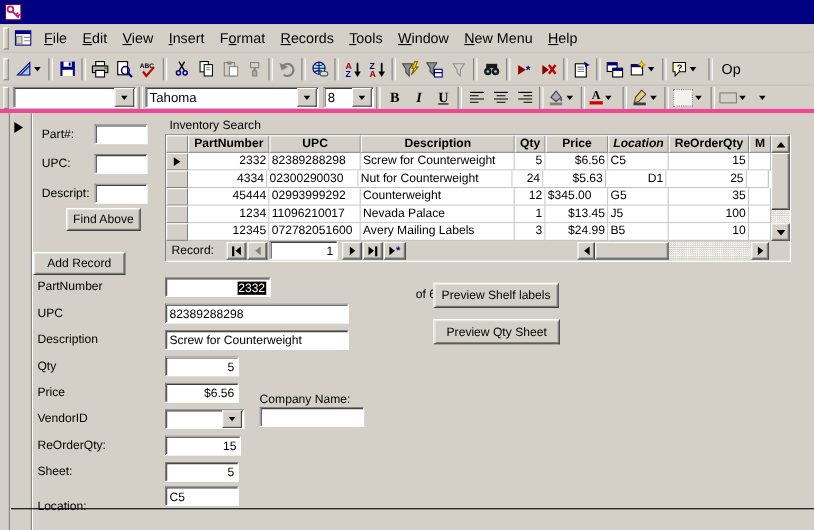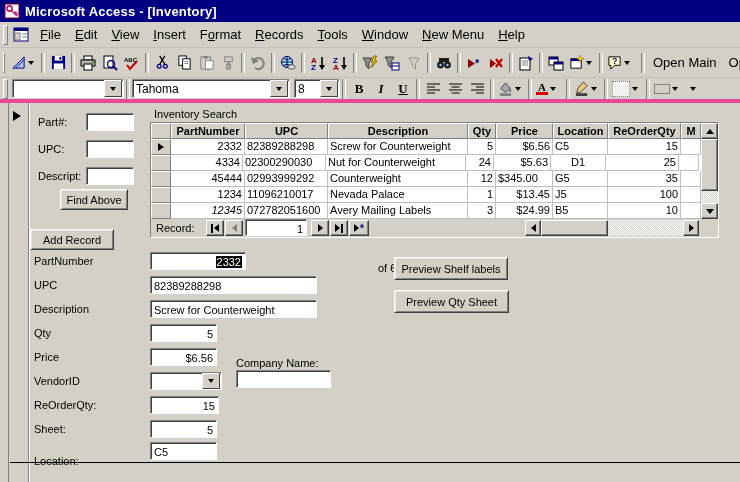--- a/index.html
+++ b/index.html
@@ -88,21 +88,20 @@
 <div id="screen">
 
   <div class="titlebar">
     <span>
       <svg width="16" height="16" viewBox="0 0 16 16">
         <rect x="1" y="1" width="14" height="14" fill="#fff" stroke="#7a0030"></rect>
         <circle cx="5.5" cy="5.5" r="2.6" fill="none" stroke="#c0186a" stroke-width="1.6"></circle>
         <path d="M7.5 7.5 L13 13 M10.5 10.5 L12.5 8.5 M12 12 L14 10" stroke="#c0186a" stroke-width="1.6" fill="none"></path>
       </svg>
     </span>
-    <span class="ttl">Microsoft Access - [Inventory]</span>
   </div>
 
   <div class="menubar">
     <div class="grip"></div>
     <span style="margin:0 4px 0 1px;">
       <svg width="16" height="15" viewBox="0 0 16 15">
         <rect x="1" y="1" width="14" height="13" fill="#fff" stroke="#000080"></rect>
         <rect x="1" y="1" width="14" height="3" fill="#000080"></rect>
         <rect x="2" y="6" width="5" height="7" fill="#d4d0c8" stroke="#808080"></rect>
         <line x1="9" y1="7" x2="14" y2="7" stroke="#808080"></line>
@@ -285,21 +284,20 @@
     </div>
     <div class="tsep"></div>
     <div class="tbtn wdd">
       <svg width="15" height="15" viewBox="0 0 16 16">
           <path d="M2 2 H14 V11 H8 L4 15 V11 H2 Z" fill="#ffffc8" stroke="#000"></path>
           <text x="5.5" y="10" font-size="9" font-weight="bold" fill="#000082">?</text>
         </svg>
       <span class="dd"></span>
     </div>
     <div class="tsep" style="margin-left:6px;"></div>
-    <div class="txtbtn">Open Main</div>
     <div class="txtbtn">Op</div>
   </div>
 
   <div class="toolbar" id="fmtbar">
     <div class="grip"></div>
     <div class="combo" style="width:112px;">
       <span class="ctext"></span>
       <span class="cbtn">
           <span class="dd" style="margin:0;"></span>
         </span>
@@ -413,21 +411,21 @@
     <div class="lbl" style="left:154px;top:5px;">Inventory Search</div>
     <div id="subform">
       <div id="datasheet" style="position:relative;">
           <div class="drow">
             <div class="hcell" style="width: 20px;"></div>
             <div class="hcell" style="width: 74px;">PartNumber</div>
             <div class="hcell" style="width: 83px;">UPC</div>
             <div class="hcell" style="width: 140px;">Description</div>
             <div class="hcell" style="width: 28px;">Qty</div>
             <div class="hcell" style="width: 57px;">Price</div>
-            <div class="hcell" style="width: 55px;">Location</div>
+            <div class="hcell" style="width: 55px; font-style: italic;">Location</div>
             <div class="hcell" style="width: 73px;">ReOrderQty</div>
             <div class="hcell" style="width: 20px;">M</div>
           </div>
           <div class="drow">
             <div class="selcell" style="width: 20px;">
               <span class="mini-tri"></span>
             </div>
             <div class="dcell" style="width: 74px; text-align: right;">2332</div>
             <div class="dcell" style="width: 83px; text-align: left;">82389288298</div>
             <div class="dcell" style="width: 140px; text-align: left;">Screw for Counterweight</div>
@@ -437,21 +435,21 @@
             <div class="dcell" style="width: 73px; text-align: right;">15</div>
             <div class="dcell" style="width: 20px; text-align: left;"></div>
           </div>
           <div class="drow">
             <div class="selcell" style="width: 20px;"></div>
             <div class="dcell" style="width: 72px; text-align: right;">4334</div>
             <div class="dcell" style="width: 83px; text-align: left;">02300290030</div>
             <div class="dcell" style="width: 140px; text-align: left;">Nut for Counterweight</div>
             <div class="dcell" style="width: 28px; text-align: right;">24</div>
             <div class="dcell" style="width: 57px; text-align: right;">$5.63</div>
-            <div class="dcell" style="width: 55px; text-align: center;">D1</div>
+            <div class="dcell" style="width: 55px; text-align: right;">D1</div>
             <div class="dcell" style="width: 73px; text-align: right;">25</div>
             <div class="dcell" style="width: 20px; text-align: left;"></div>
           </div>
           <div class="drow">
             <div class="selcell" style="width: 20px;"></div>
             <div class="dcell" style="width: 74px; text-align: right;">45444</div>
             <div class="dcell" style="width: 83px; text-align: left;">02993999292</div>
             <div class="dcell" style="width: 140px; text-align: left;">Counterweight</div>
             <div class="dcell" style="width: 28px; text-align: right;">12</div>
             <div class="dcell" style="width: 57px; text-align: left;">$345.00</div>
@@ -465,21 +463,21 @@
             <div class="dcell" style="width: 83px; text-align: left;">11096210017</div>
             <div class="dcell" style="width: 140px; text-align: left;">Nevada Palace</div>
             <div class="dcell" style="width: 28px; text-align: right;">1</div>
             <div class="dcell" style="width: 57px; text-align: right;">$13.45</div>
             <div class="dcell" style="width: 55px; text-align: left;">J5</div>
             <div class="dcell" style="width: 73px; text-align: right;">100</div>
             <div class="dcell" style="width: 20px; text-align: left;"></div>
           </div>
           <div class="drow">
             <div class="selcell" style="width: 20px;"></div>
-            <div class="dcell" style="width: 74px; text-align: right; font-style: italic;">12345</div>
+            <div class="dcell" style="width: 74px; text-align: right;">12345</div>
             <div class="dcell" style="width: 83px; text-align: left;">072782051600</div>
             <div class="dcell" style="width: 140px; text-align: left;">Avery Mailing Labels</div>
             <div class="dcell" style="width: 28px; text-align: right;">3</div>
             <div class="dcell" style="width: 57px; text-align: right;">$24.99</div>
             <div class="dcell" style="width: 55px; text-align: left;">B5</div>
             <div class="dcell" style="width: 73px; text-align: right;">10</div>
             <div class="dcell" style="width: 20px; text-align: left;"></div>
           </div>
         </div>
 

